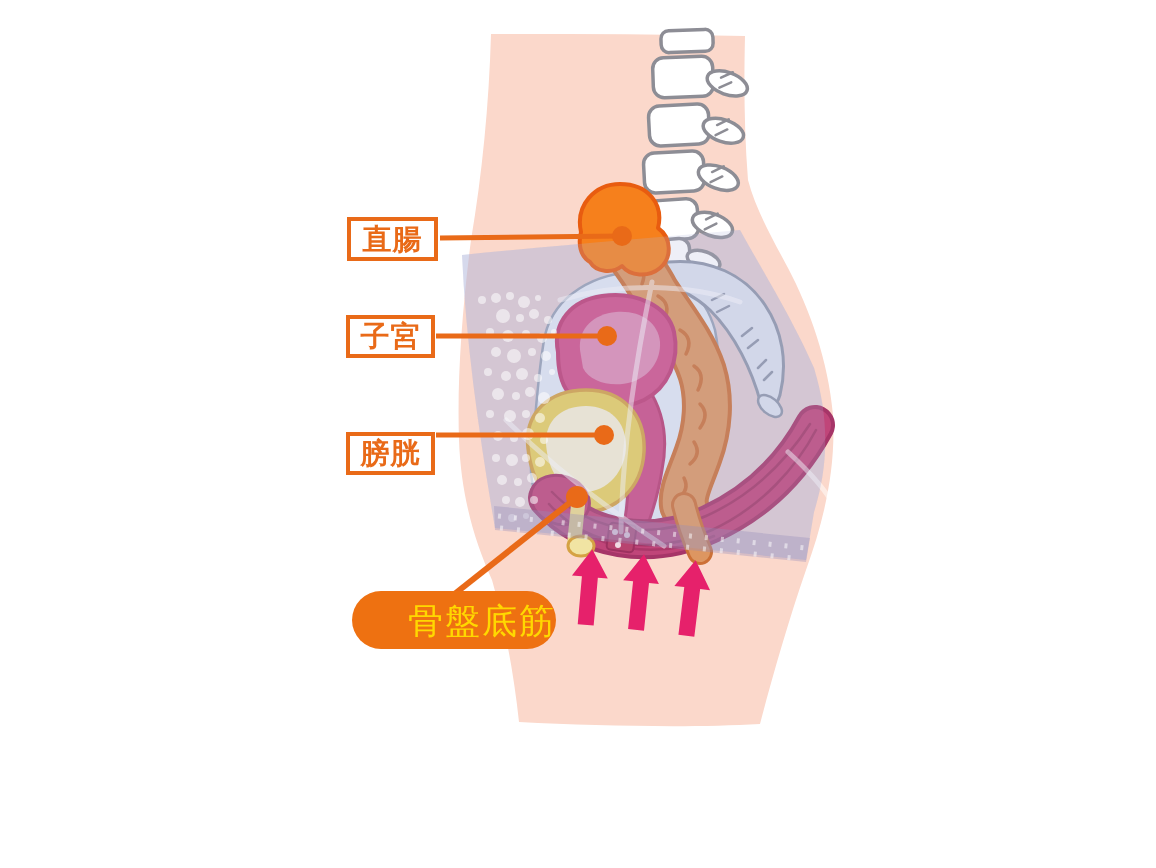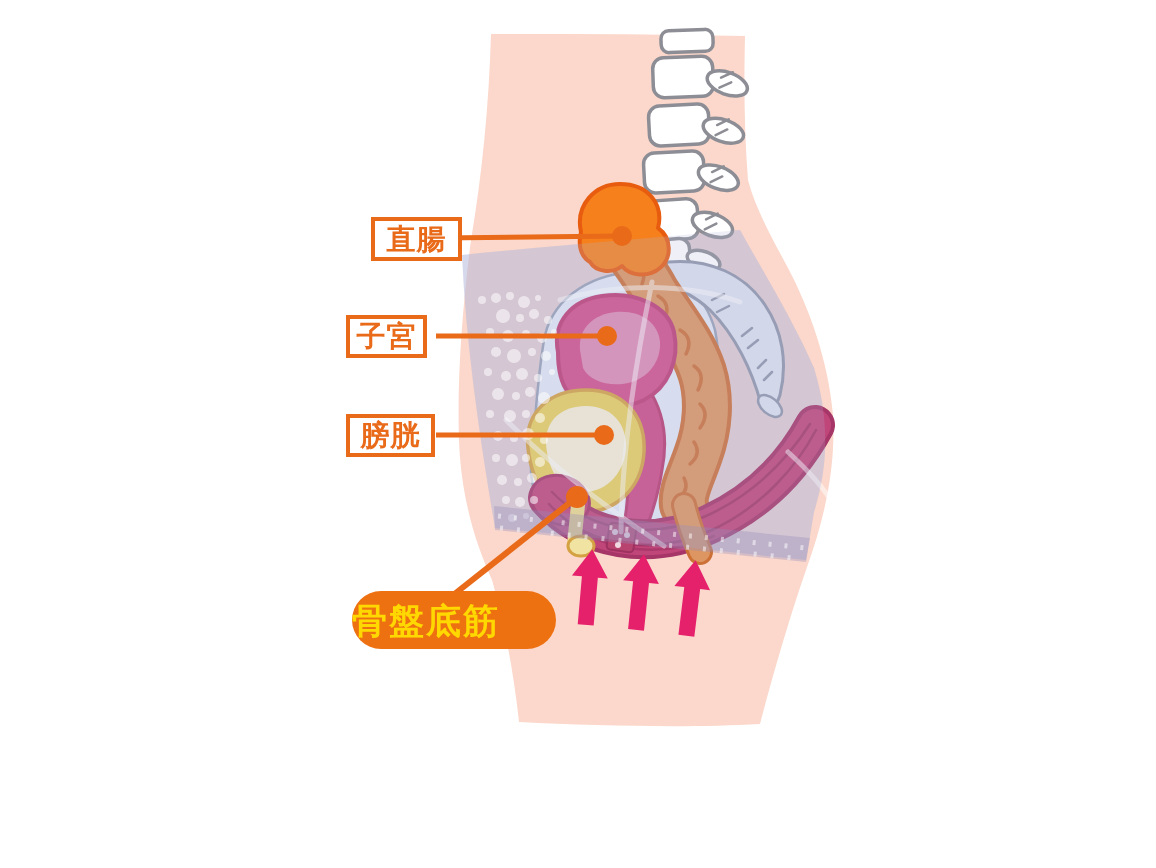--- a/index.html
+++ b/index.html
@@ -24,22 +24,22 @@
   .stage svg{position:absolute;left:0;top:0;}
   .label-box{
     position:absolute;box-sizing:border-box;background:#ffffff;
     border:4px solid var(--label-orange);color:var(--label-orange);
     display:flex;align-items:center;justify-content:center;
     font-size:29px;font-weight:600;letter-spacing:1px;line-height:1;
   }
   .pill{
     position:absolute;box-sizing:border-box;background:var(--pill-orange);
     color:var(--pill-text-yellow);border-radius:30px;
-    display:flex;align-items:center;justify-content:flex-start;
-    font-size:35px;font-weight:700;letter-spacing:2px;line-height:1;
+    display:flex;align-items:center;justify-content:flex-end;
+    font-size:35px;font-weight:400;letter-spacing:2px;line-height:1;
   }
   .caption{
     position:absolute;left:164px;top:749px;width:900px;
     font-size:28px;line-height:41px;color:var(--caption-gray);
     letter-spacing:0px;
   }
 </style>
 </head>
 <body>
 
@@ -266,26 +266,26 @@
       <circle cx="577" cy="497" r="11"></circle>
     </g>
 
     <g style="fill:var(--arrow-pink)">
       <polygon points="0,-38 18,-10 8,-10 8,38 -8,38 -8,-10 -18,-10" transform="translate(589,587) rotate(5)"></polygon>
       <polygon points="0,-38 18,-10 8,-10 8,38 -8,38 -8,-10 -18,-10" transform="translate(640,592) rotate(6)"></polygon>
       <polygon points="0,-38 18,-10 8,-10 8,38 -8,38 -8,-10 -18,-10" transform="translate(691,598) rotate(7)"></polygon>
     </g>
   </svg>
 
-  <div class="label-box" style="left:347px;top:217px;width:91px;height:44px;margin-left:24px;">
+  <div class="label-box" style="left:347px;top:217px;width:91px;height:44px;">
     <span>直腸</span>
   </div>
-  <div class="label-box" style="left:346px;top:315px;width:81px;height:43px;">
+  <div class="label-box" style="left:346px;top:315px;width:89px;height:43px;">
     <span>子宮</span>
   </div>
-  <div class="label-box" style="left:346px;top:414px;width:89px;height:43px;">
+  <div class="label-box" style="left:346px;top:432px;width:89px;height:43px;">
     <span>膀胱</span>
   </div>
   <div class="pill" style="left:352px;top:591px;width:204px;height:58px;">
     <span>骨盤底筋</span>
   </div>
 
 </div>
 
 </body></html>

